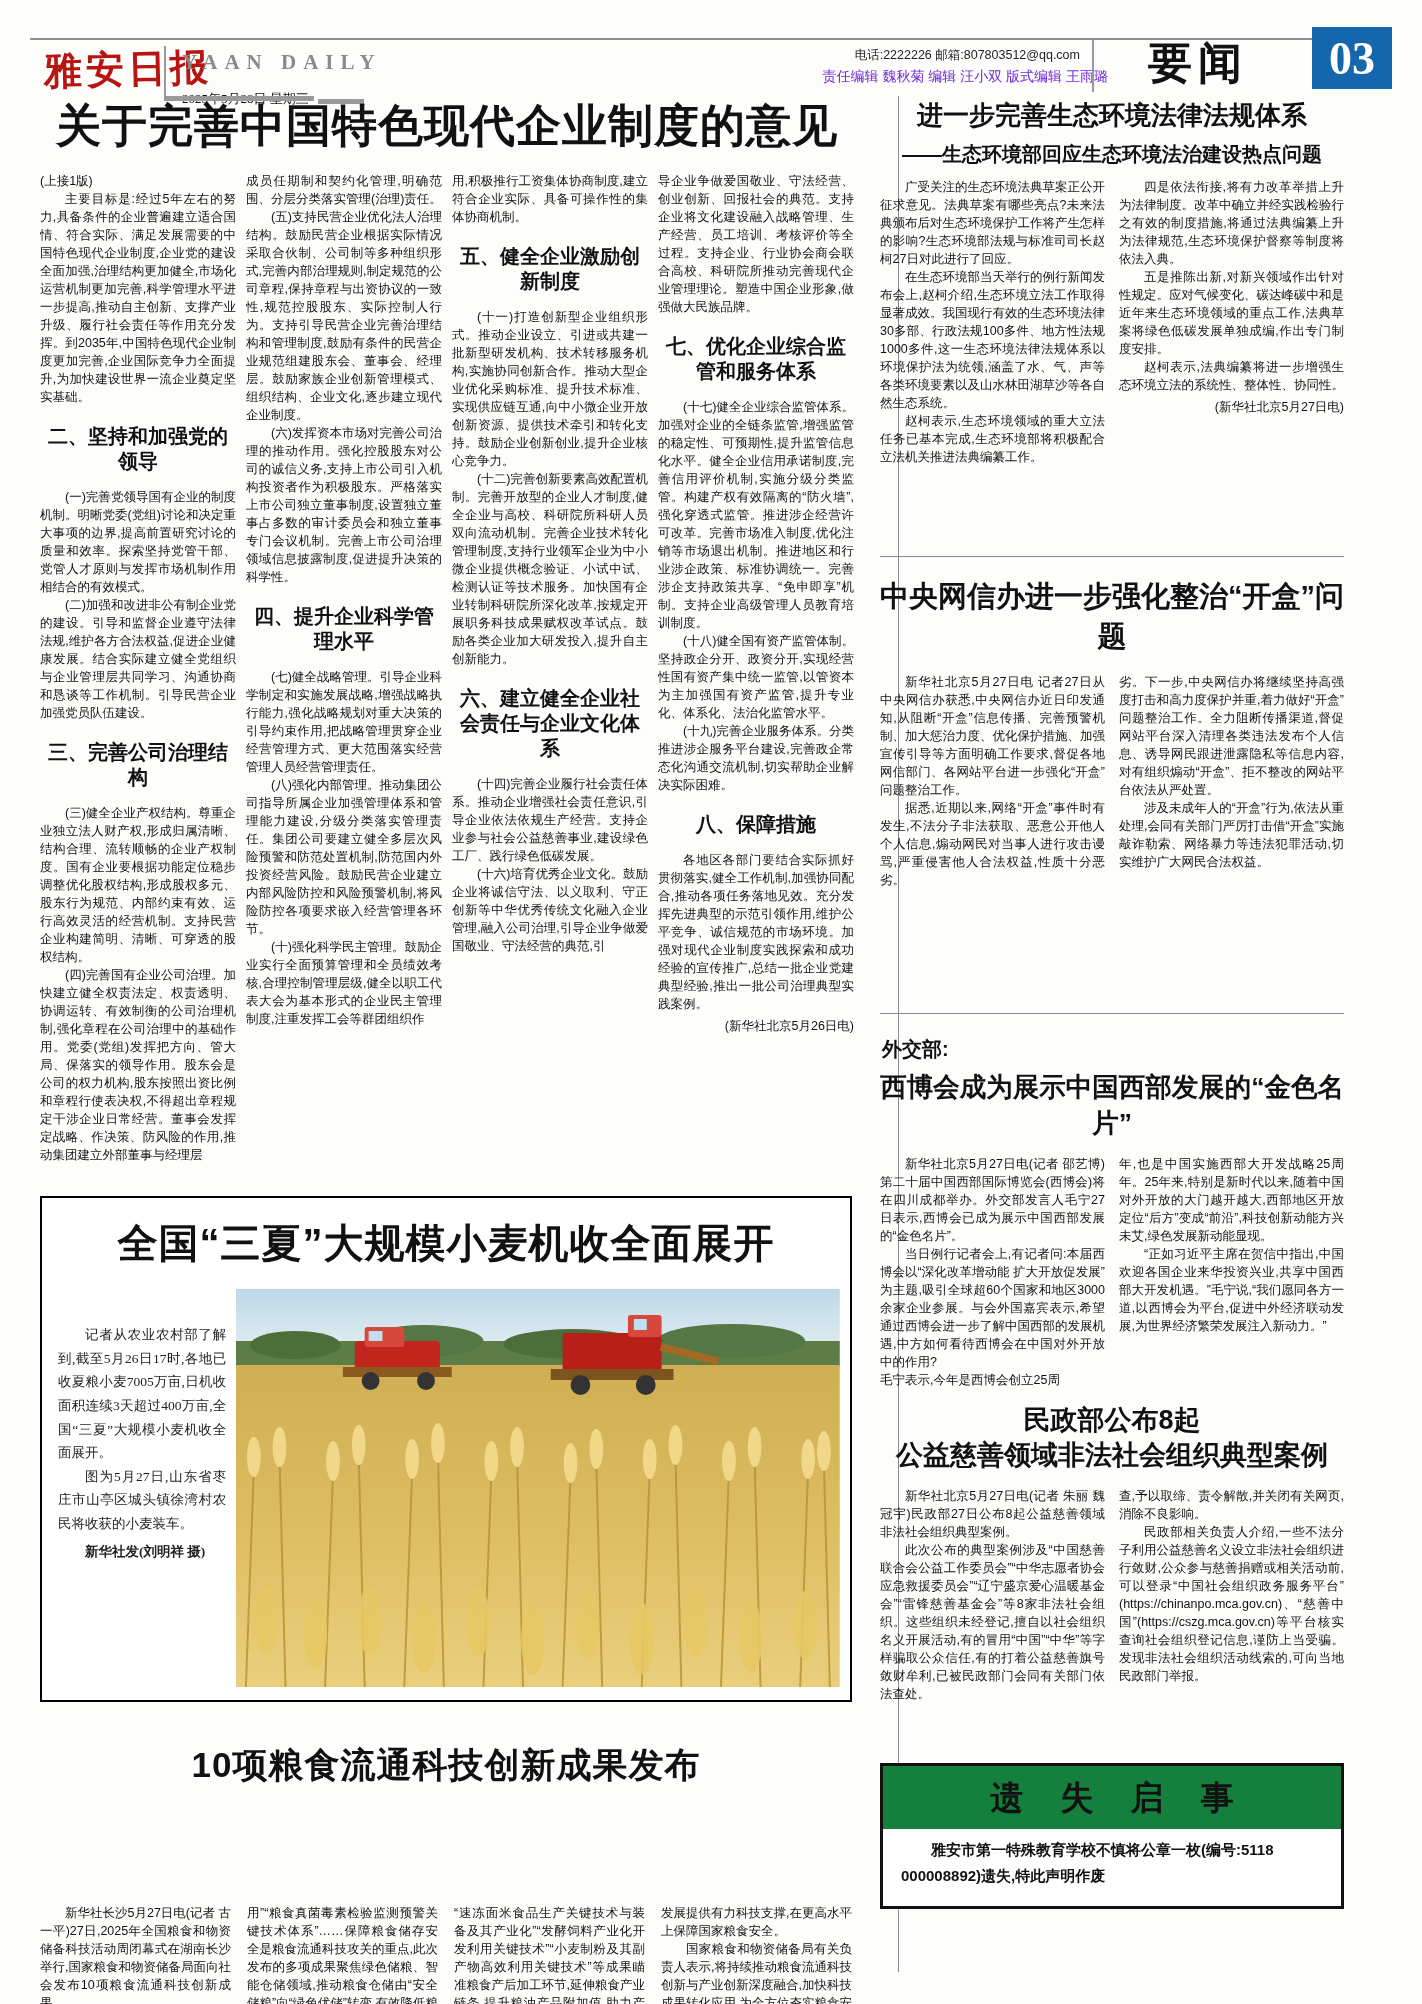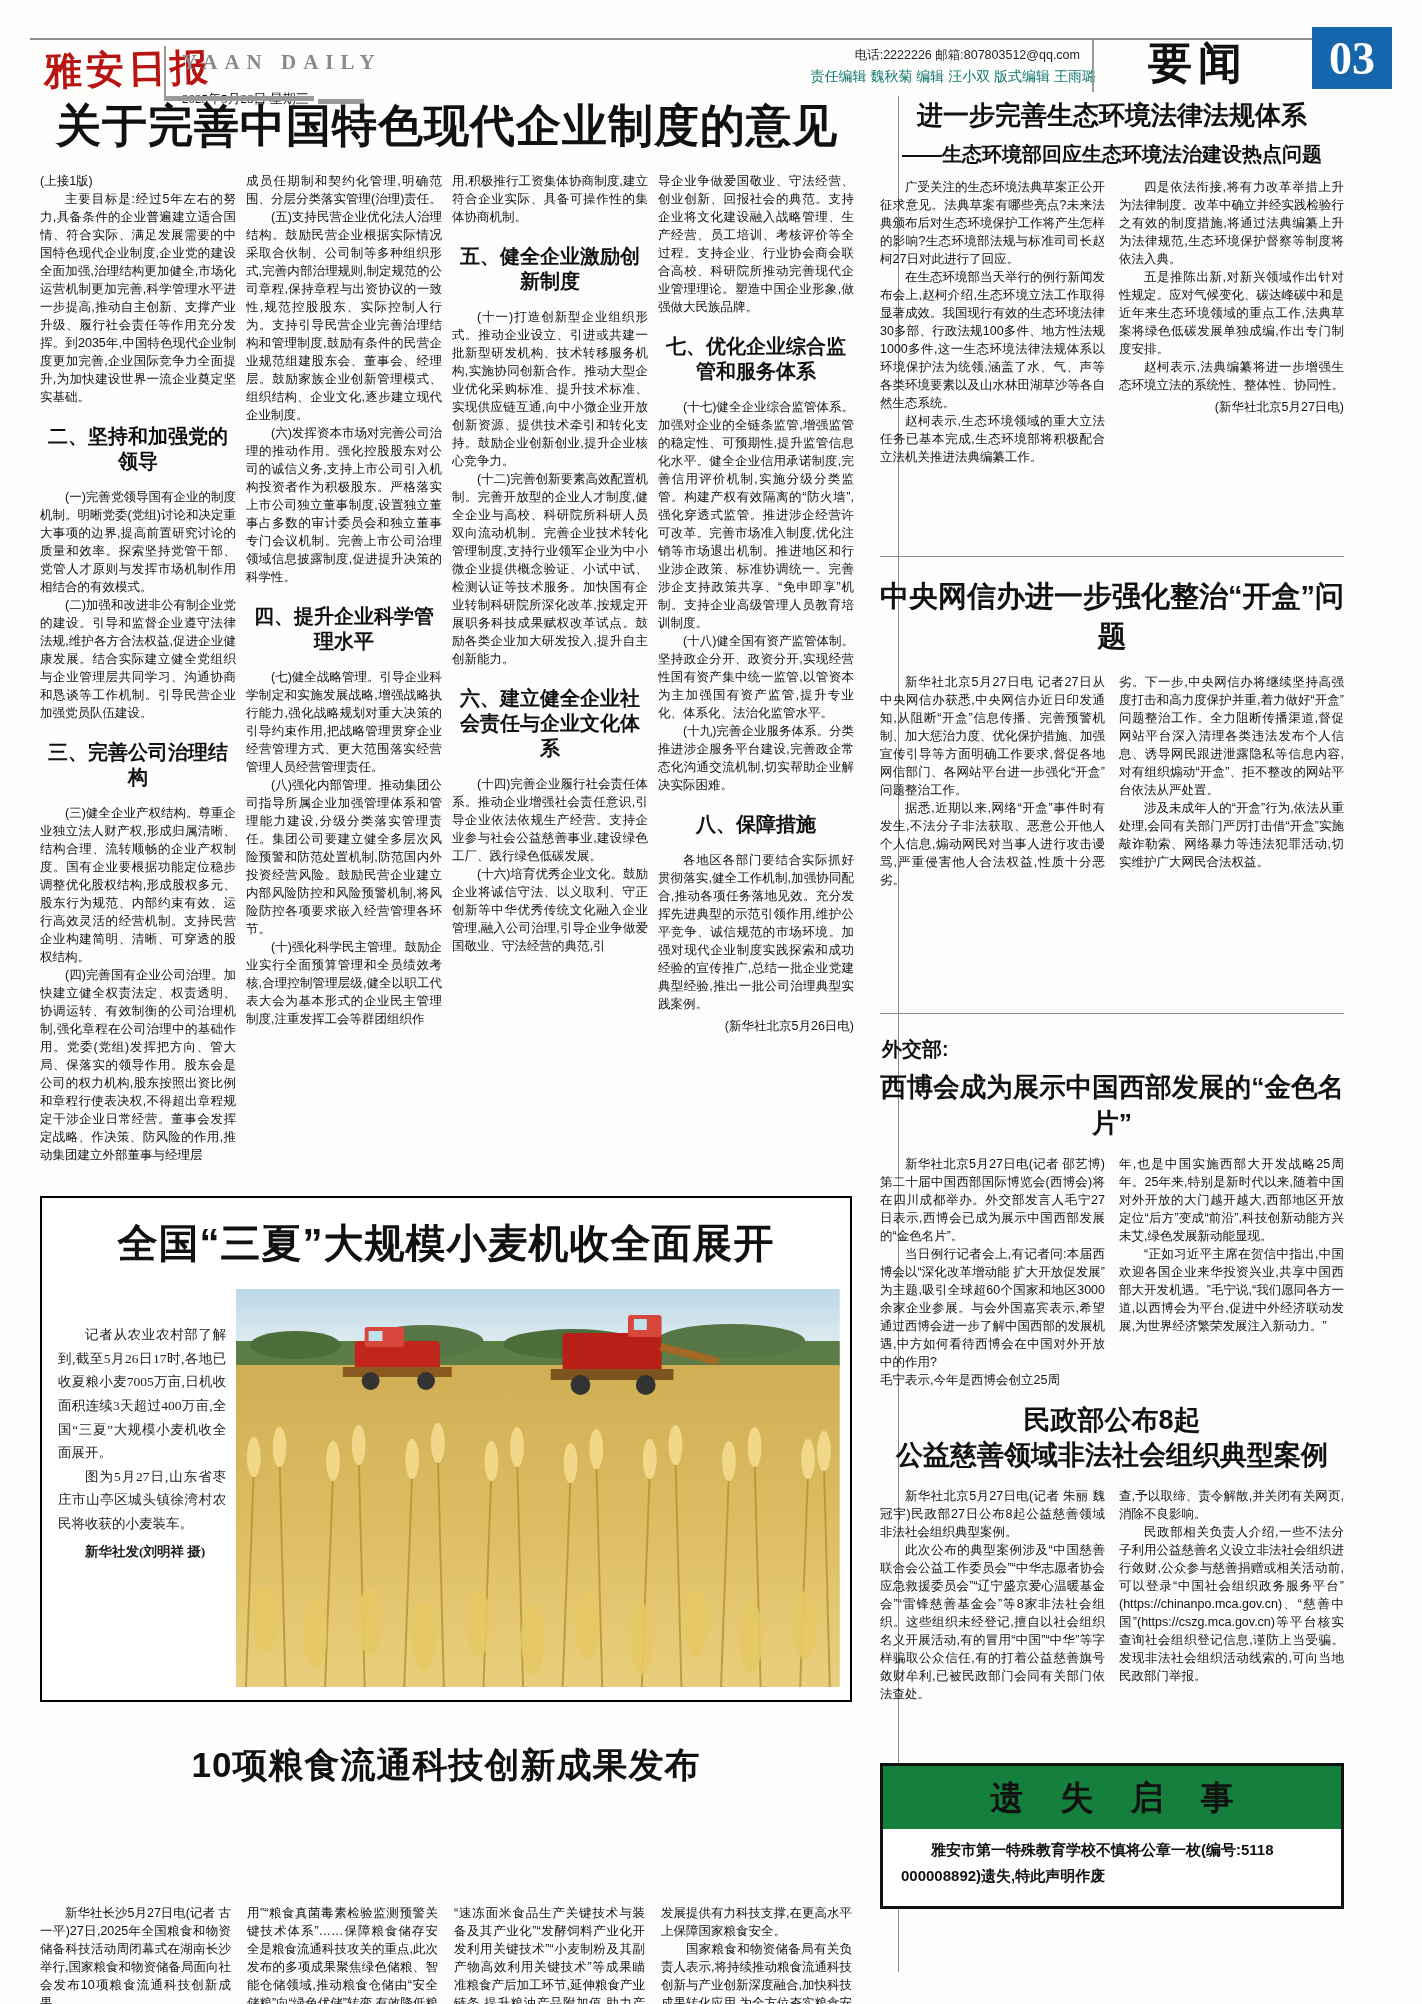--- a/index.html
+++ b/index.html
@@ -14,22 +14,22 @@
           color:#b81412; font-family:"Liberation Serif", serif; letter-spacing:4px;
           transform:rotate(-1.5deg); }
   .mast-vline { position:absolute; left:164px; top:46px; width:2px; height:50px; background:#9a9a9a; }
   .mast-en { position:absolute; left:182px; top:50px; font-family:"Liberation Serif", serif;
              font-size:21px; font-weight:bold; color:#8a8a8a; letter-spacing:7px; }
   .mast-date { position:absolute; left:182px; top:90px; font-size:13px; color:#111;font-family:Liberation Serif, serif; }
   .date-bar1 { position:absolute; left:164px; top:96px; width:150px; height:5px; background:#9a9a9a; }
   .date-bar2 { position:absolute; left:318px; top:99px; width:46px; height:5px; background:#9a9a9a; }
   .mast-contact { position:absolute; left:560px; top:47px; width:520px; text-align:right;
                   font-size:12.5px; color:#222; }
-  .mast-editors { position:absolute; left:576px; top:68px; width:520px; text-align:right;
-                  font-size:14px; color:#0f766e; }
+  .mast-editors { position:absolute; left:588px; top:68px; width:520px; text-align:right;
+                  font-size:14px; color:#6d28d9; }
   .mast-vline2 { position:absolute; left:1092px; top:40px; width:2px; height:52px; background:#9a9a9a; }
   .section-label { position:absolute; left:1148px; top:34px; font-size:44px; font-weight:900;
                    letter-spacing:6px; }
   .pagenum { position:absolute; left:1312px; top:27px; width:80px; height:62px; background:#1566ad;
              color:#fff; display:flex; align-items:center; justify-content:center;
              font-family:"Liberation Serif", serif; font-size:46px; font-weight:bold; }
 
   
   .main-headline { position:absolute; left:40px; top:96px; width:814px; text-align:center;
                    font-size:45px; font-weight:900; letter-spacing:1px; }

